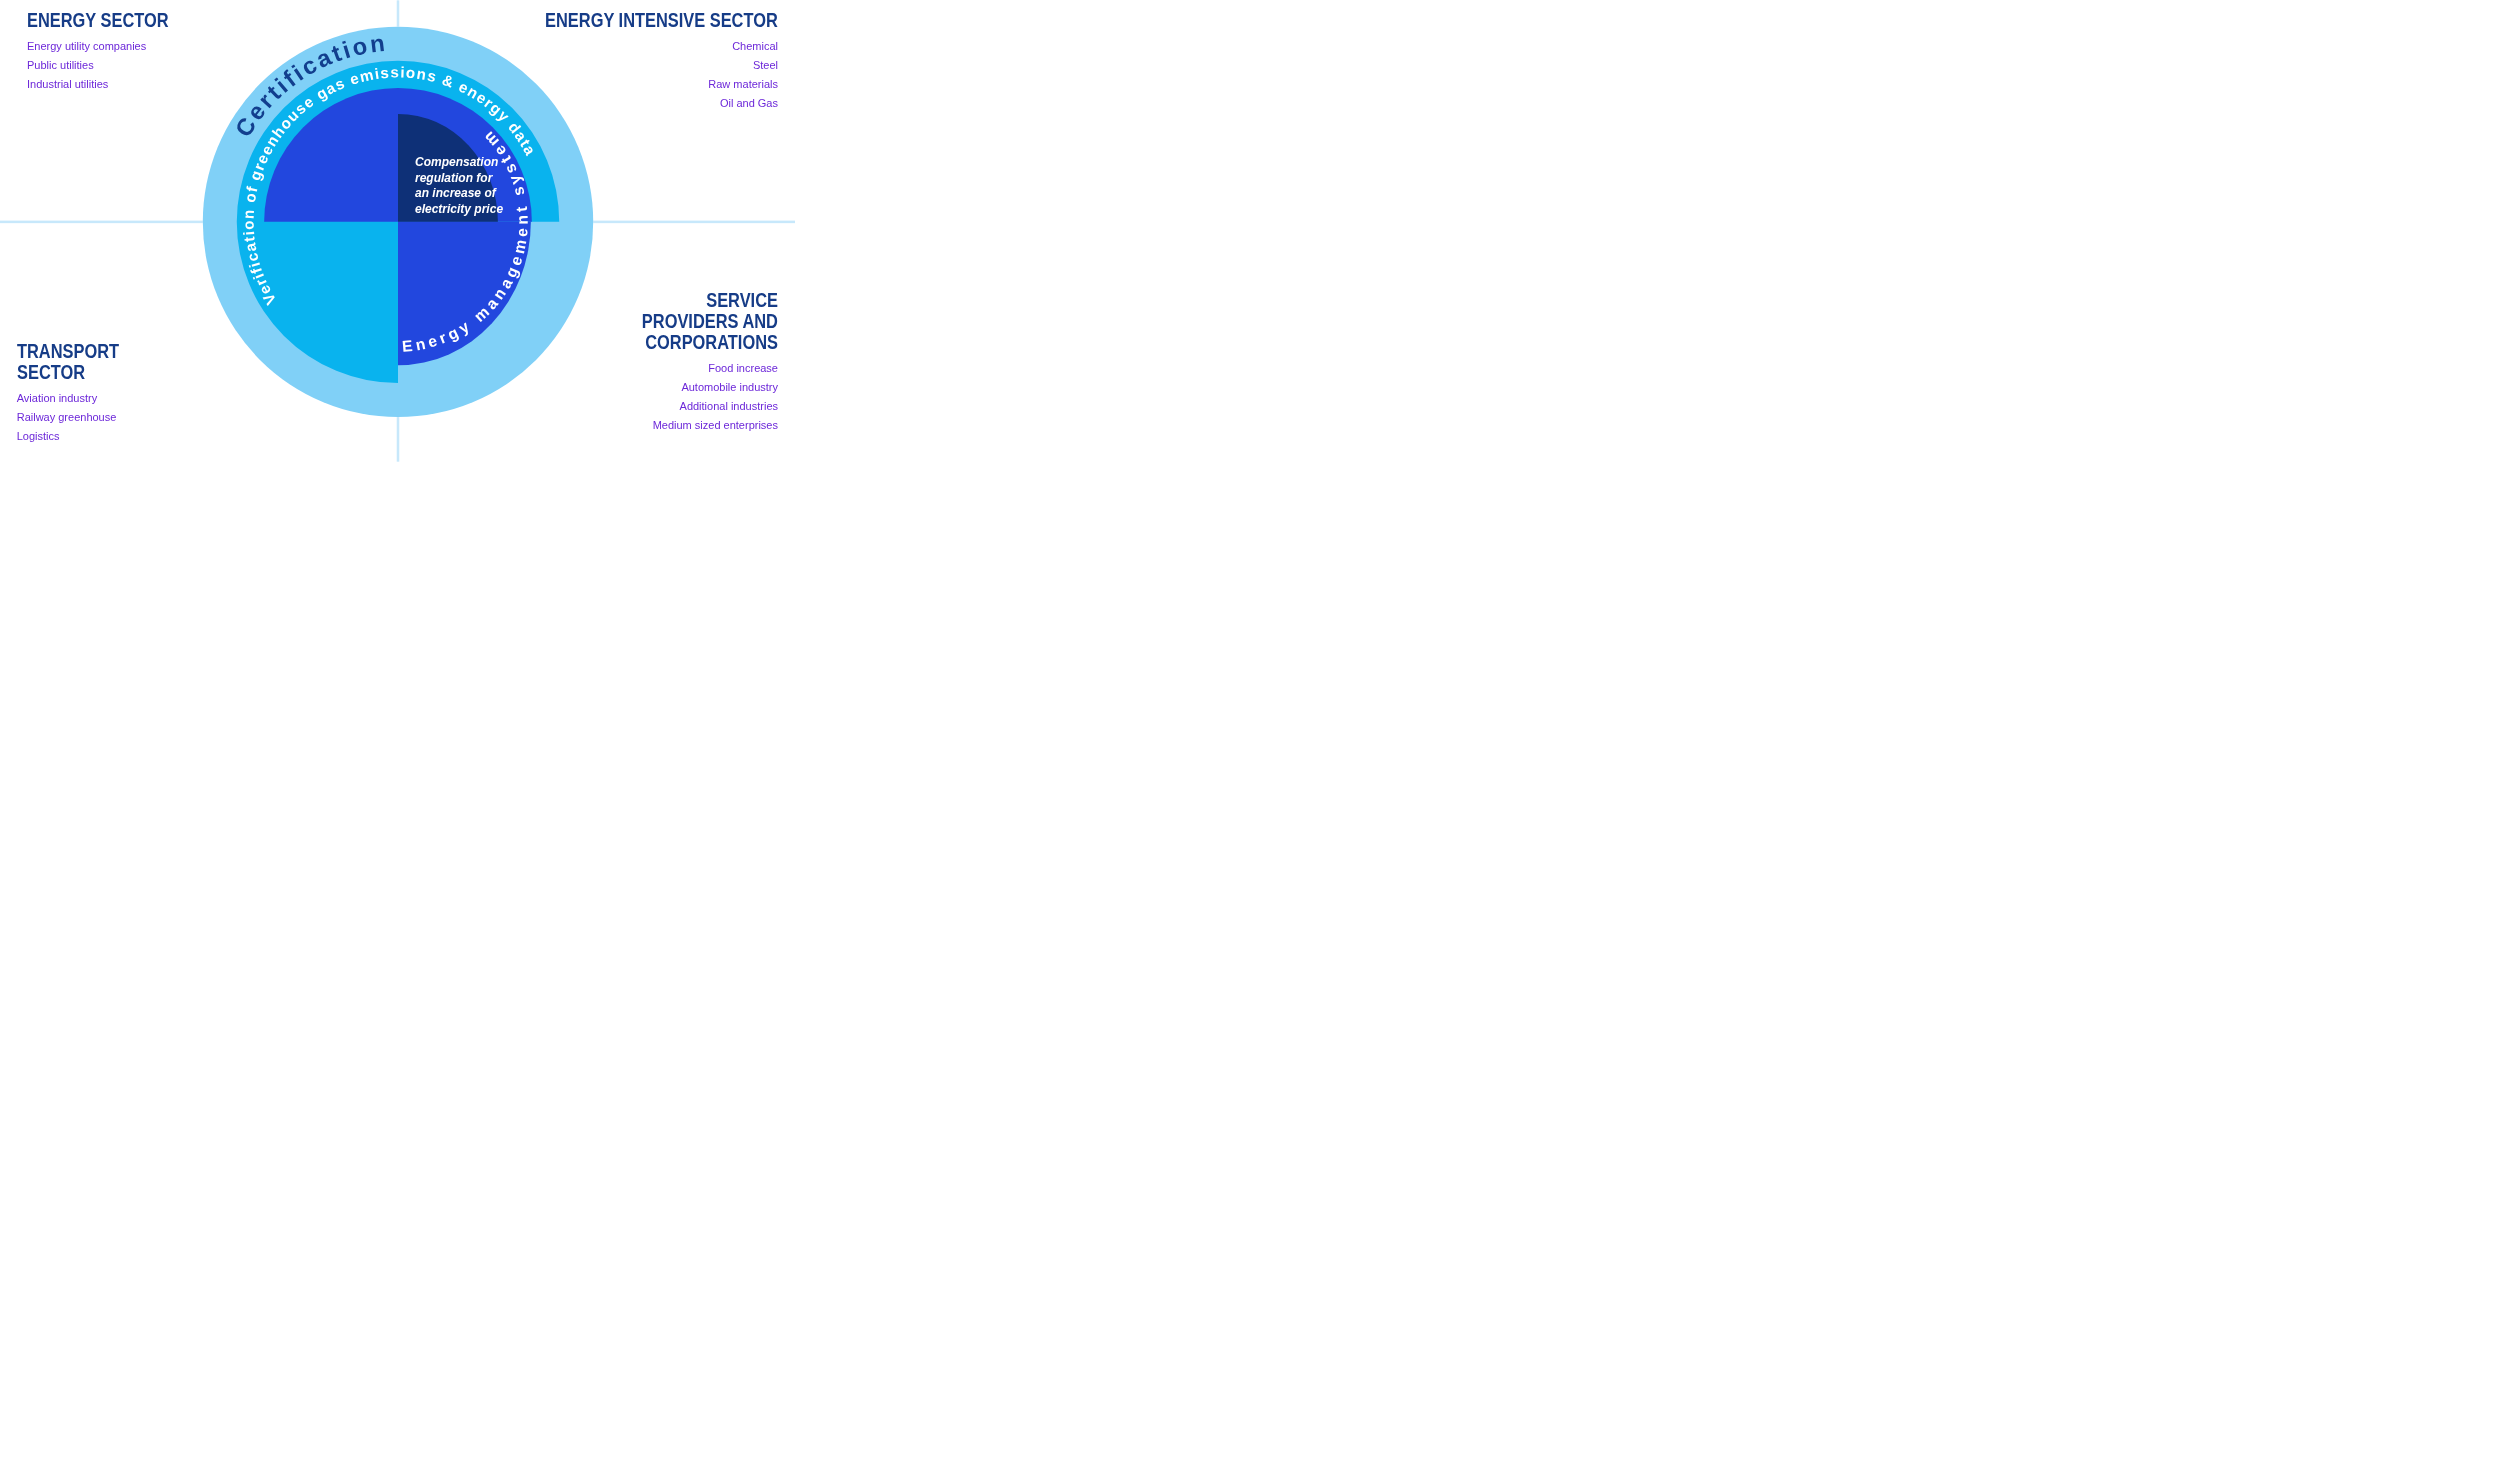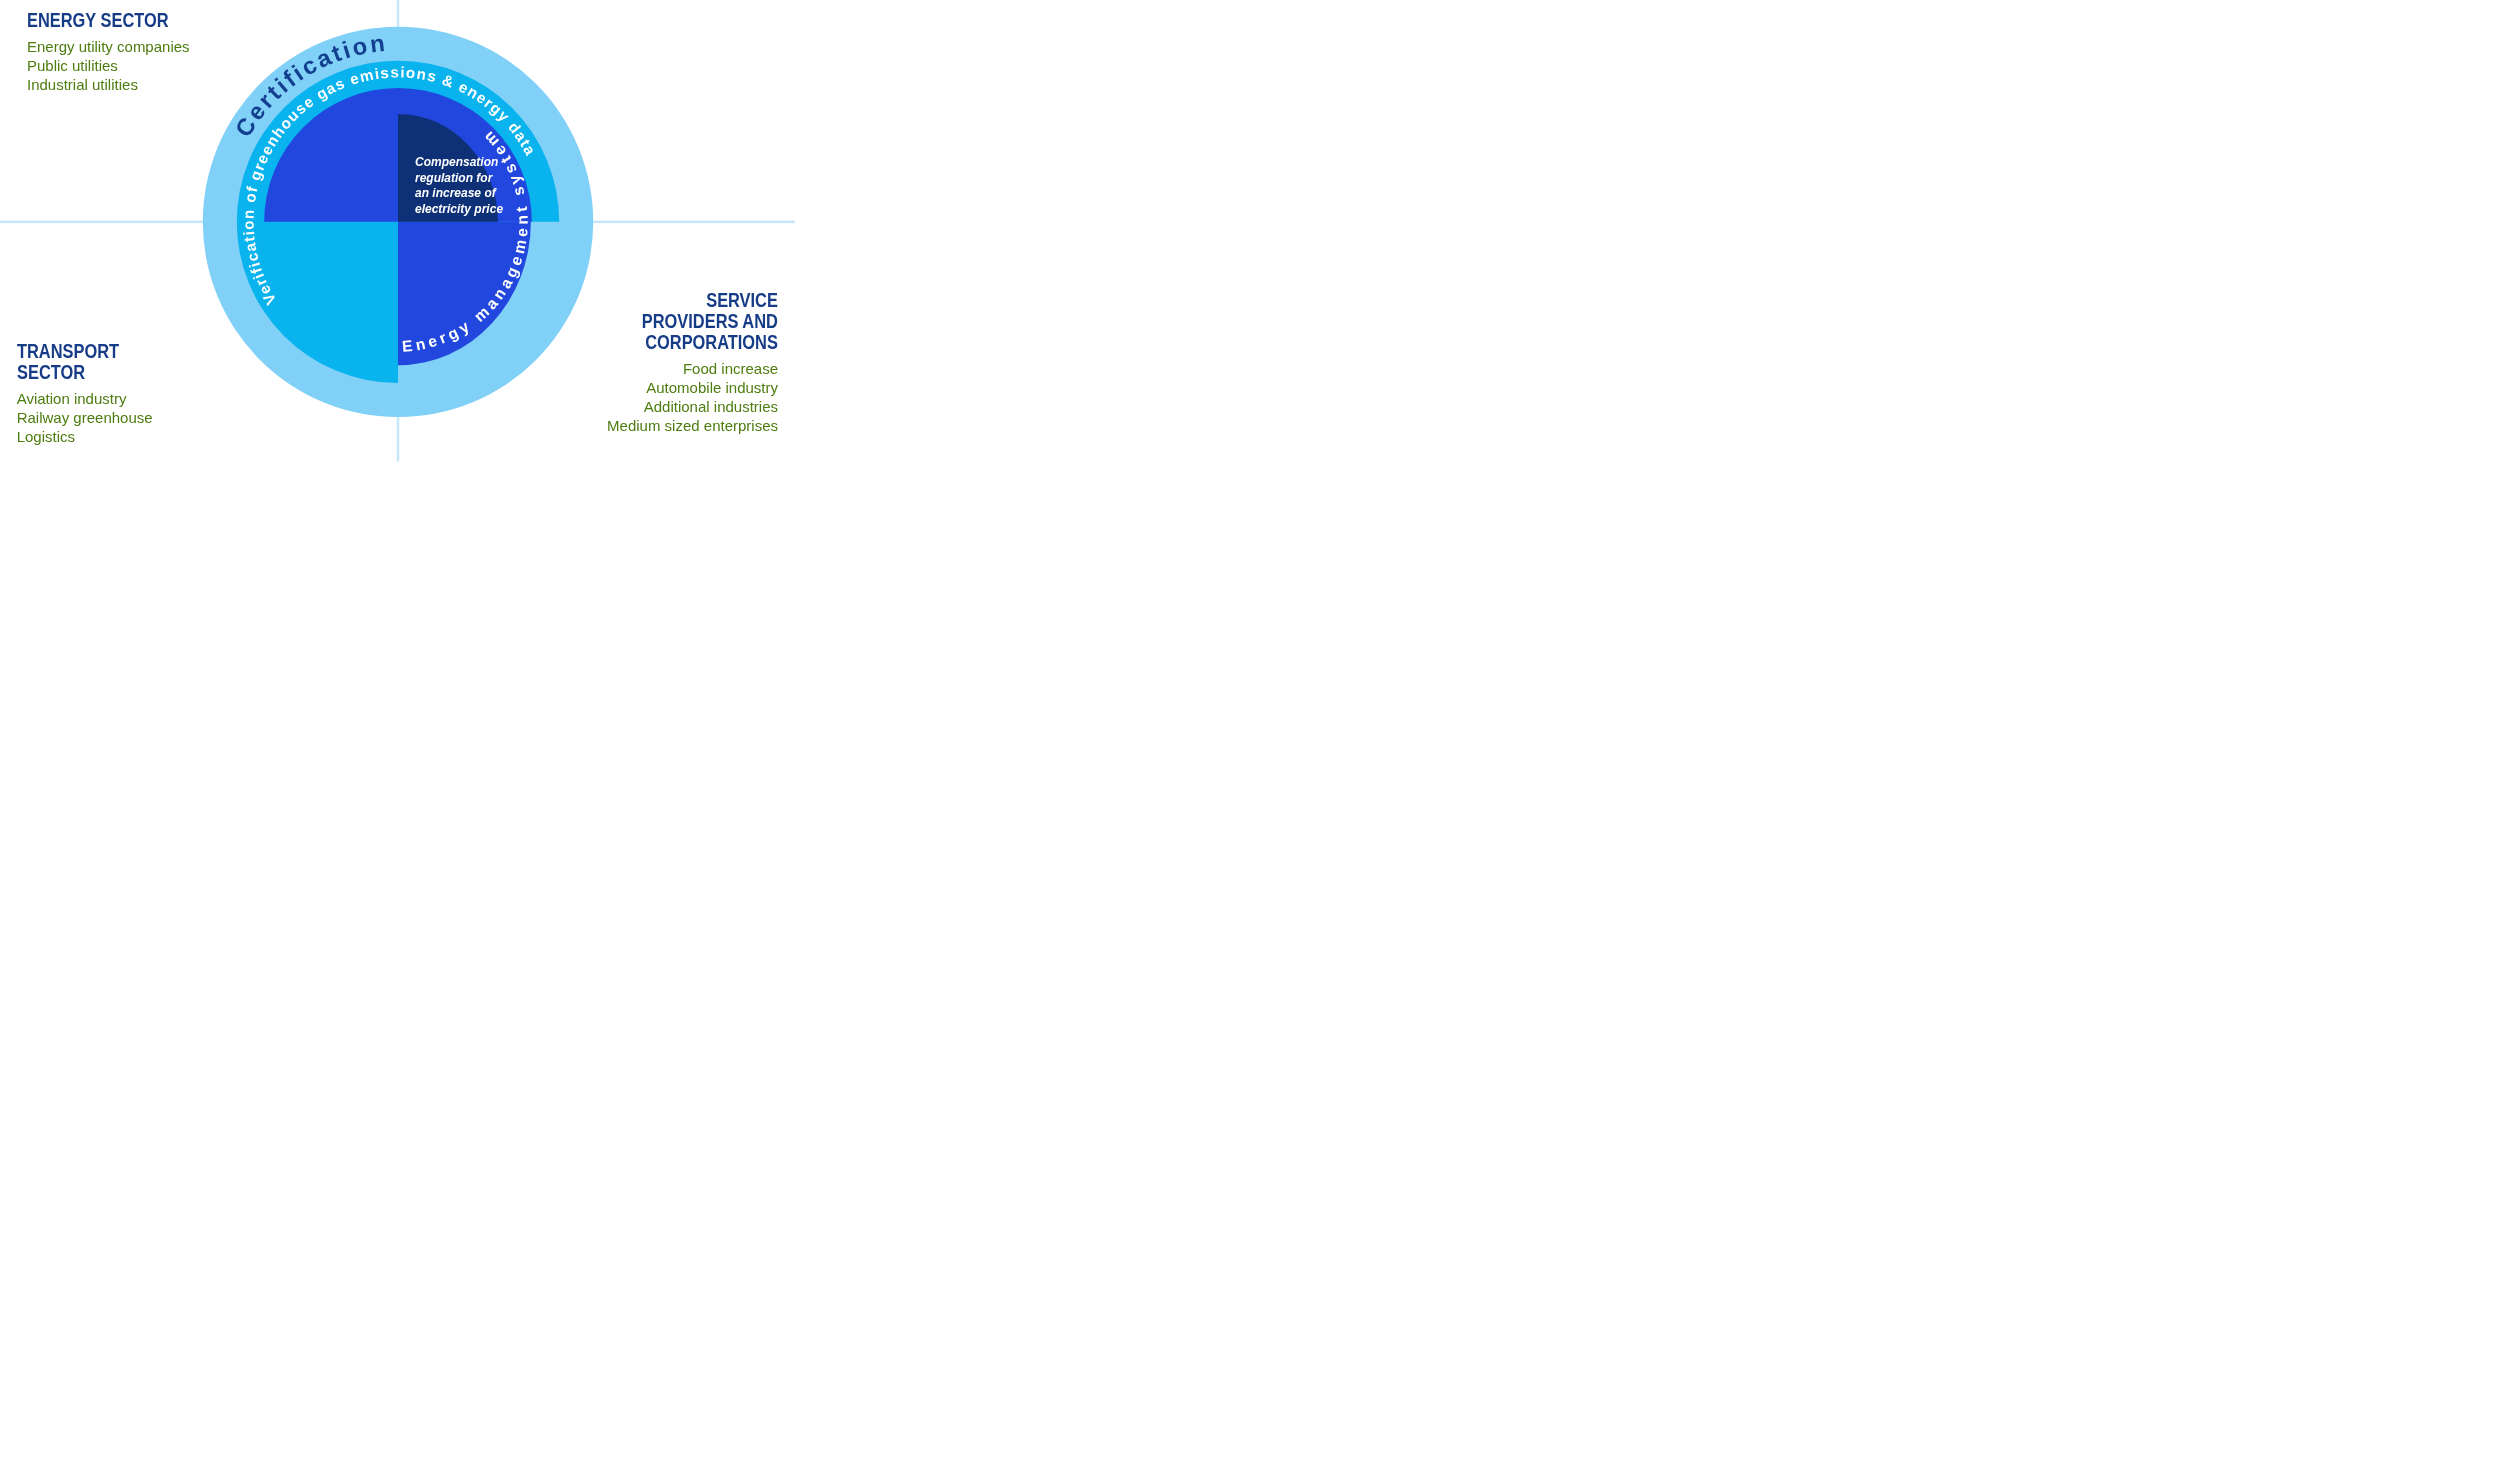--- a/index.html
+++ b/index.html
@@ -9,21 +9,21 @@
   }
   #diagram-svg{position:absolute;left:0;top:0;}
   .corner{position:absolute;}
   .sector-title{
     color:#163c87;font-weight:bold;font-size:20px;line-height:21px;
     transform:scaleX(0.82);transform-origin:left top;white-space:nowrap;letter-spacing:0px;
   }
   .right-block .sector-title{transform-origin:right top;}
   .sector-items{margin-top:5.6px;}
   .sector-item{
-    color:#4d7c0f;font-size:15px;line-height:19px;white-space:nowrap;
+    color:#6d28d9;font-size:11px;line-height:19px;white-space:nowrap;
   }
   .right-block{text-align:right;}
   #center-text{
     position:absolute;left:415px;top:155px;width:101px;
     color:#ffffff;font-weight:bold;font-size:12px;line-height:15.7px;white-space:nowrap;font-style:italic;
   }
   .curve-white{fill:#ffffff;font-weight:bold;font-size:30px;letter-spacing:1px;
     font-family:"Liberation Sans", sans-serif;}
   .curve-cert{fill:#123f8e;font-weight:bold;font-size:47px;
     font-family:"Liberation Sans", sans-serif;}
@@ -82,20 +82,29 @@
 
   <div class="corner" style="left:27px;top:10px;">
     <div class="sector-title">ENERGY SECTOR</div>
     <div class="sector-items">
       <div class="sector-item">Energy utility companies</div>
       <div class="sector-item">Public utilities</div>
       <div class="sector-item">Industrial utilities</div>
     </div>
   </div>
 
+  <div class="corner right-block" style="right:17px;top:10px;">
+    <div class="sector-title">ENERGY INTENSIVE SECTOR</div>
+    <div class="sector-items">
+      <div class="sector-item">Chemical</div>
+      <div class="sector-item">Steel</div>
+      <div class="sector-item">Raw materials</div>
+      <div class="sector-item">Oil and Gas</div>
+    </div>
+  </div>
 
   <div class="corner" style="left:16.7px;top:328px;margin-top:13px;">
     <div class="sector-title">TRANSPORT</div>
     <div class="sector-title">SECTOR</div>
     <div class="sector-items">
       <div class="sector-item">Aviation industry</div>
       <div class="sector-item">Railway greenhouse</div>
       <div class="sector-item">Logistics</div>
     </div>
   </div>

